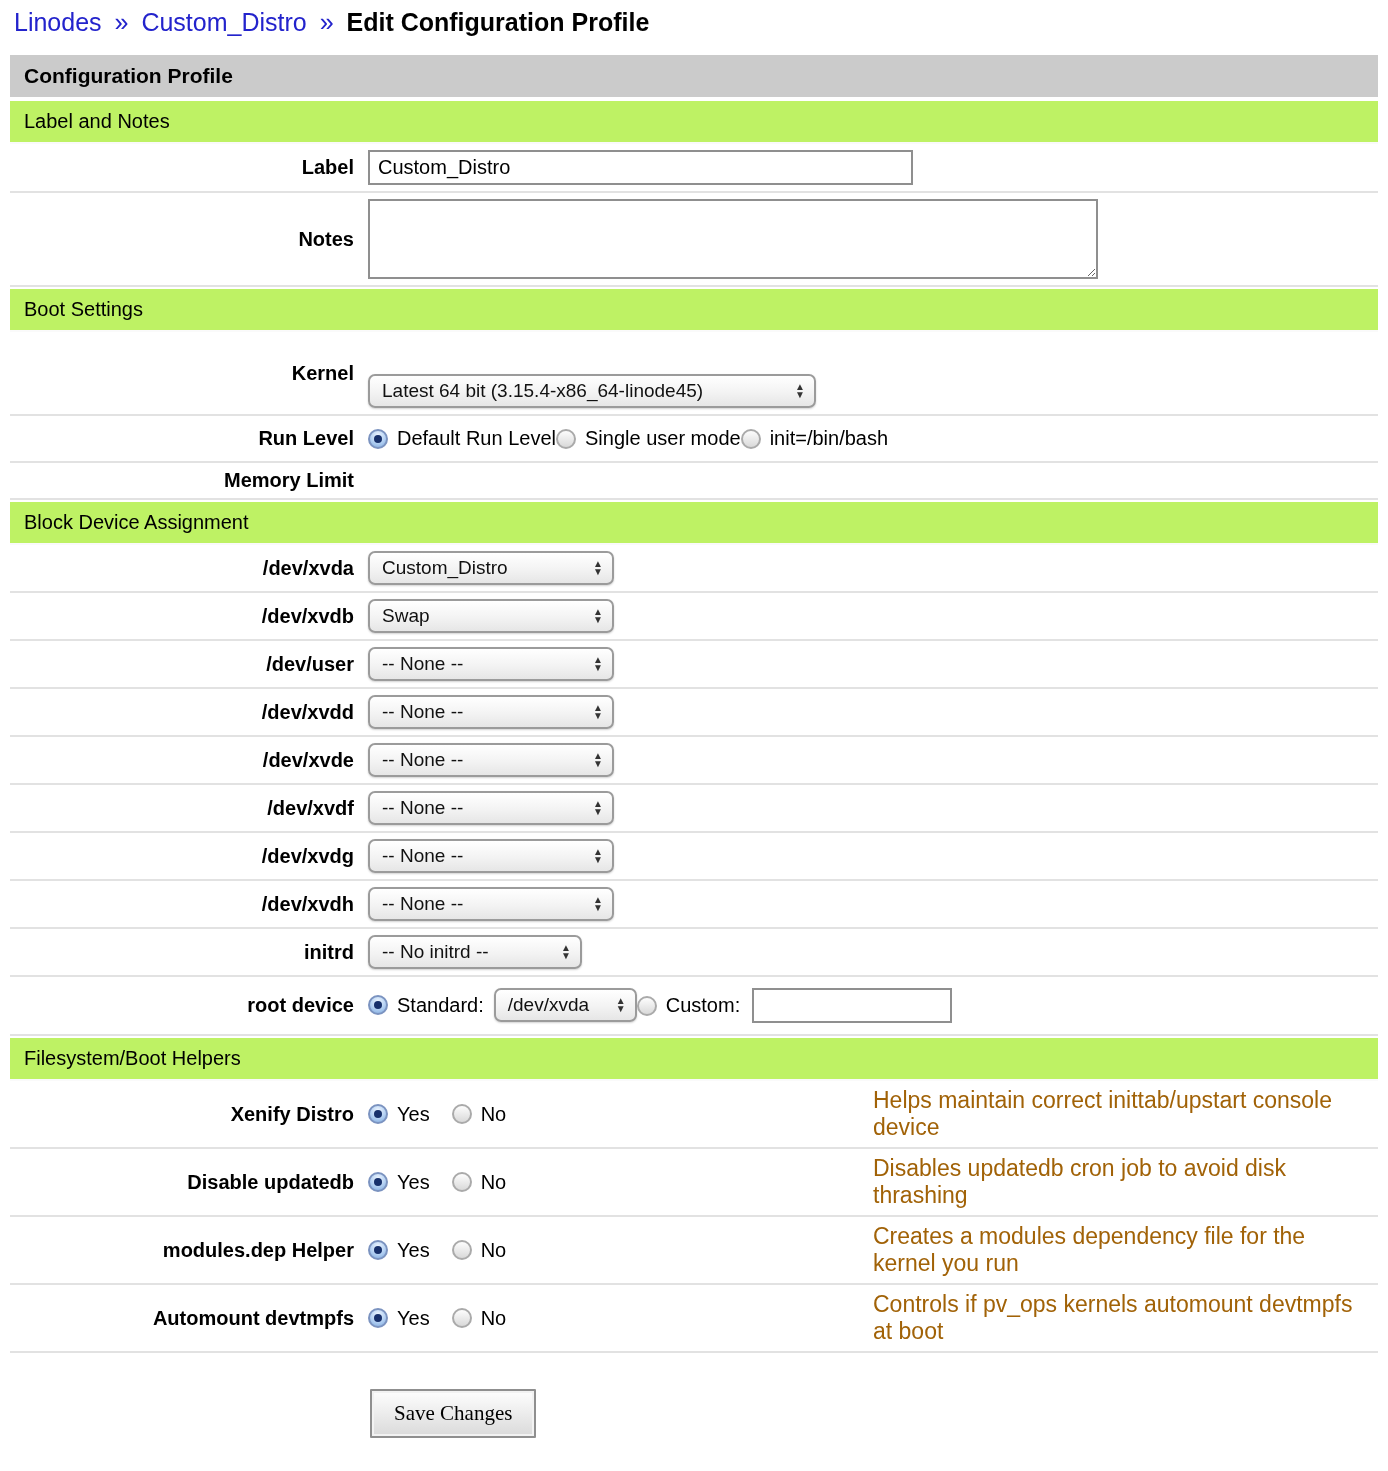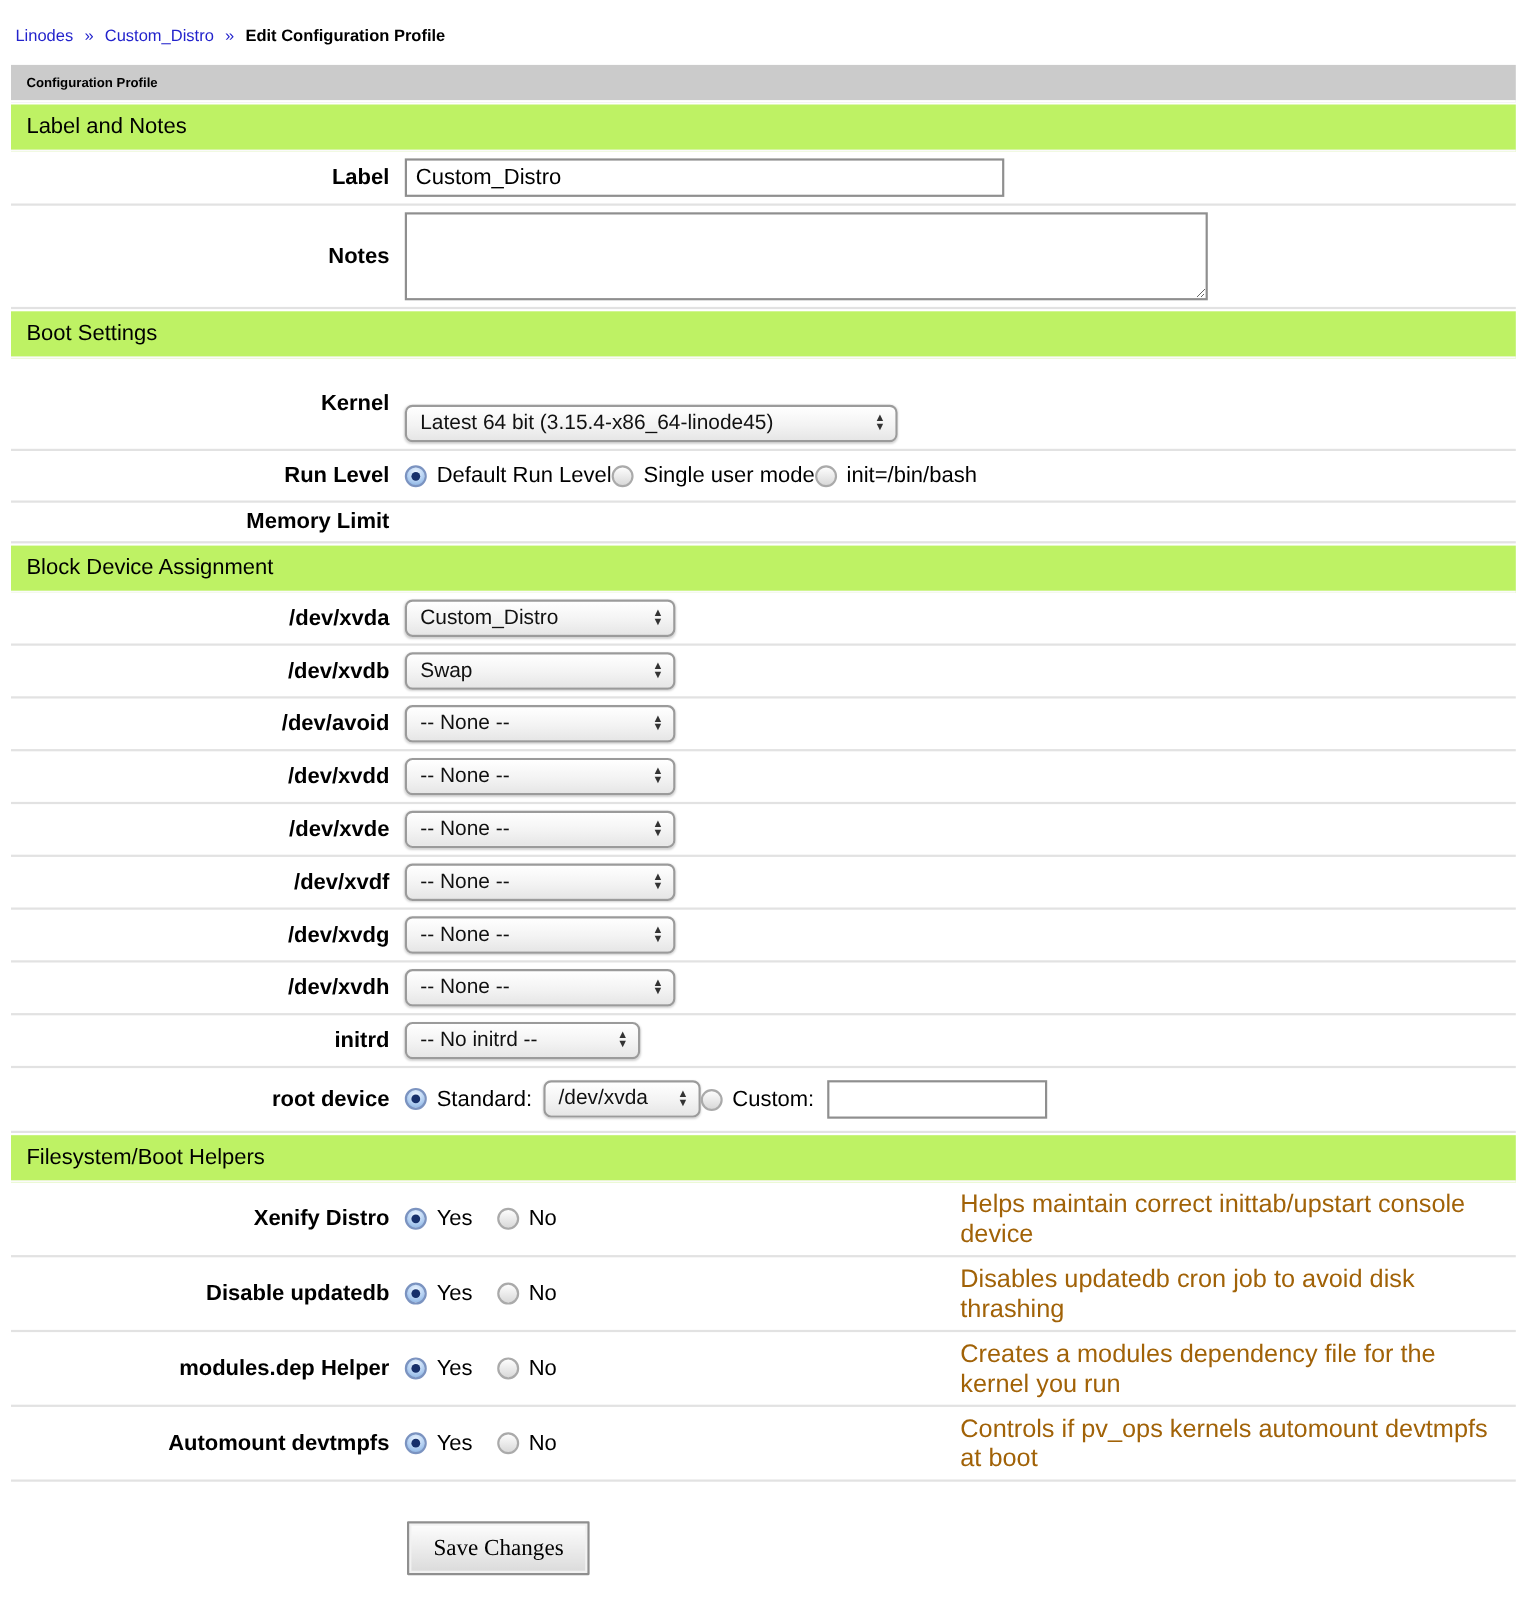--- a/index.html
+++ b/index.html
@@ -4,29 +4,29 @@
 <style>
   * { box-sizing: border-box; }
   html, body { margin: 0; padding: 0; background: #ffffff; }
   body {
     width: 1388px; min-height: 1471px;
     font-family: "Liberation Sans", sans-serif;
     color: #000;
   }
 
   
-  .breadcrumb { padding: 24px 0 14px 14px; font-size: 15px; }
+  .breadcrumb { padding: 8px 0 14px 14px; font-size: 25px; }
   .breadcrumb a { color: #2323cc; text-decoration: none; cursor: pointer; }
   .breadcrumb .sep { color: #2323cc; margin: 0 6px; }
   .breadcrumb .current { font-weight: bold; color: #000; }
 
   
   .cfg-table { margin: 4px 10px 0 10px; }
   .thead {
-    background: #cbcbcb; font-weight: bold; font-size: 12px;
+    background: #cbcbcb; font-weight: bold; font-size: 21px;
     padding: 9px 14px; border-bottom: 2px solid #ffffff;
   }
   .section-head {
     background: #bef264; font-size: 20px;
     padding: 9px 14px; margin-top: 2px; border-bottom: 2px solid #fafafa;
   }
 
   
   .row { display: flex; align-items: center; border-bottom: 2px solid #e2e2e2; padding: 6px 0; }
   .row .lbl {
@@ -181,21 +181,21 @@
         <span>Swap</span>
         <span class="arrows">
             <i>▲</i>
             <i>▼</i>
           </span>
       </div>
     </div>
   </div>
 
   <div class="row">
-    <div class="lbl">/dev/avoid</div>
+    <div class="lbl">/dev/user</div>
     <div class="field">
       <div class="mac-select w-block">
         <span>-- None --</span>
         <span class="arrows">
             <i>▲</i>
             <i>▼</i>
           </span>
       </div>
     </div>
   </div>

